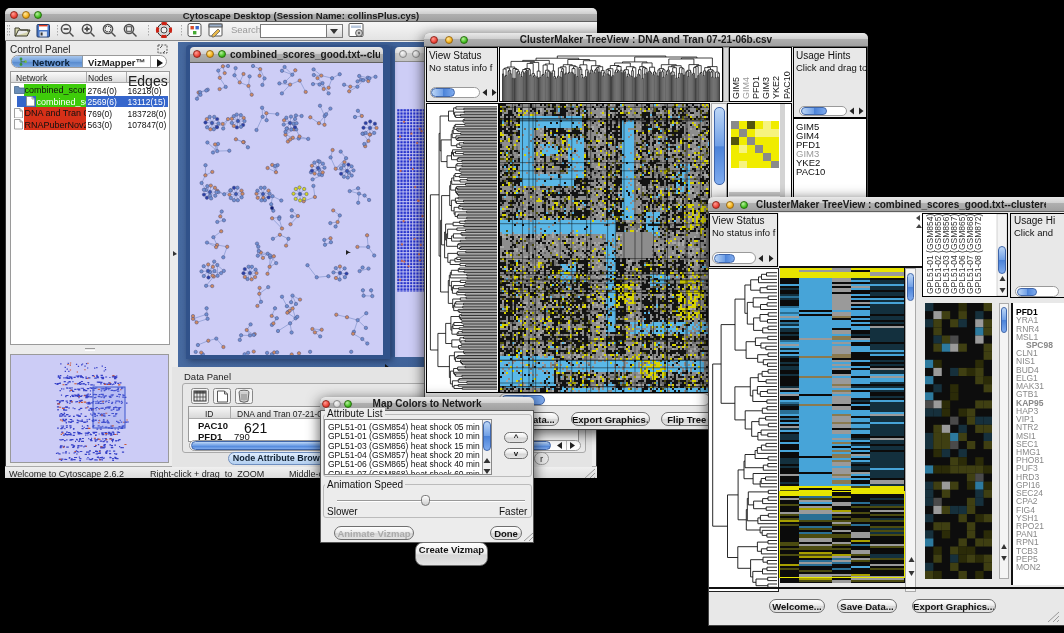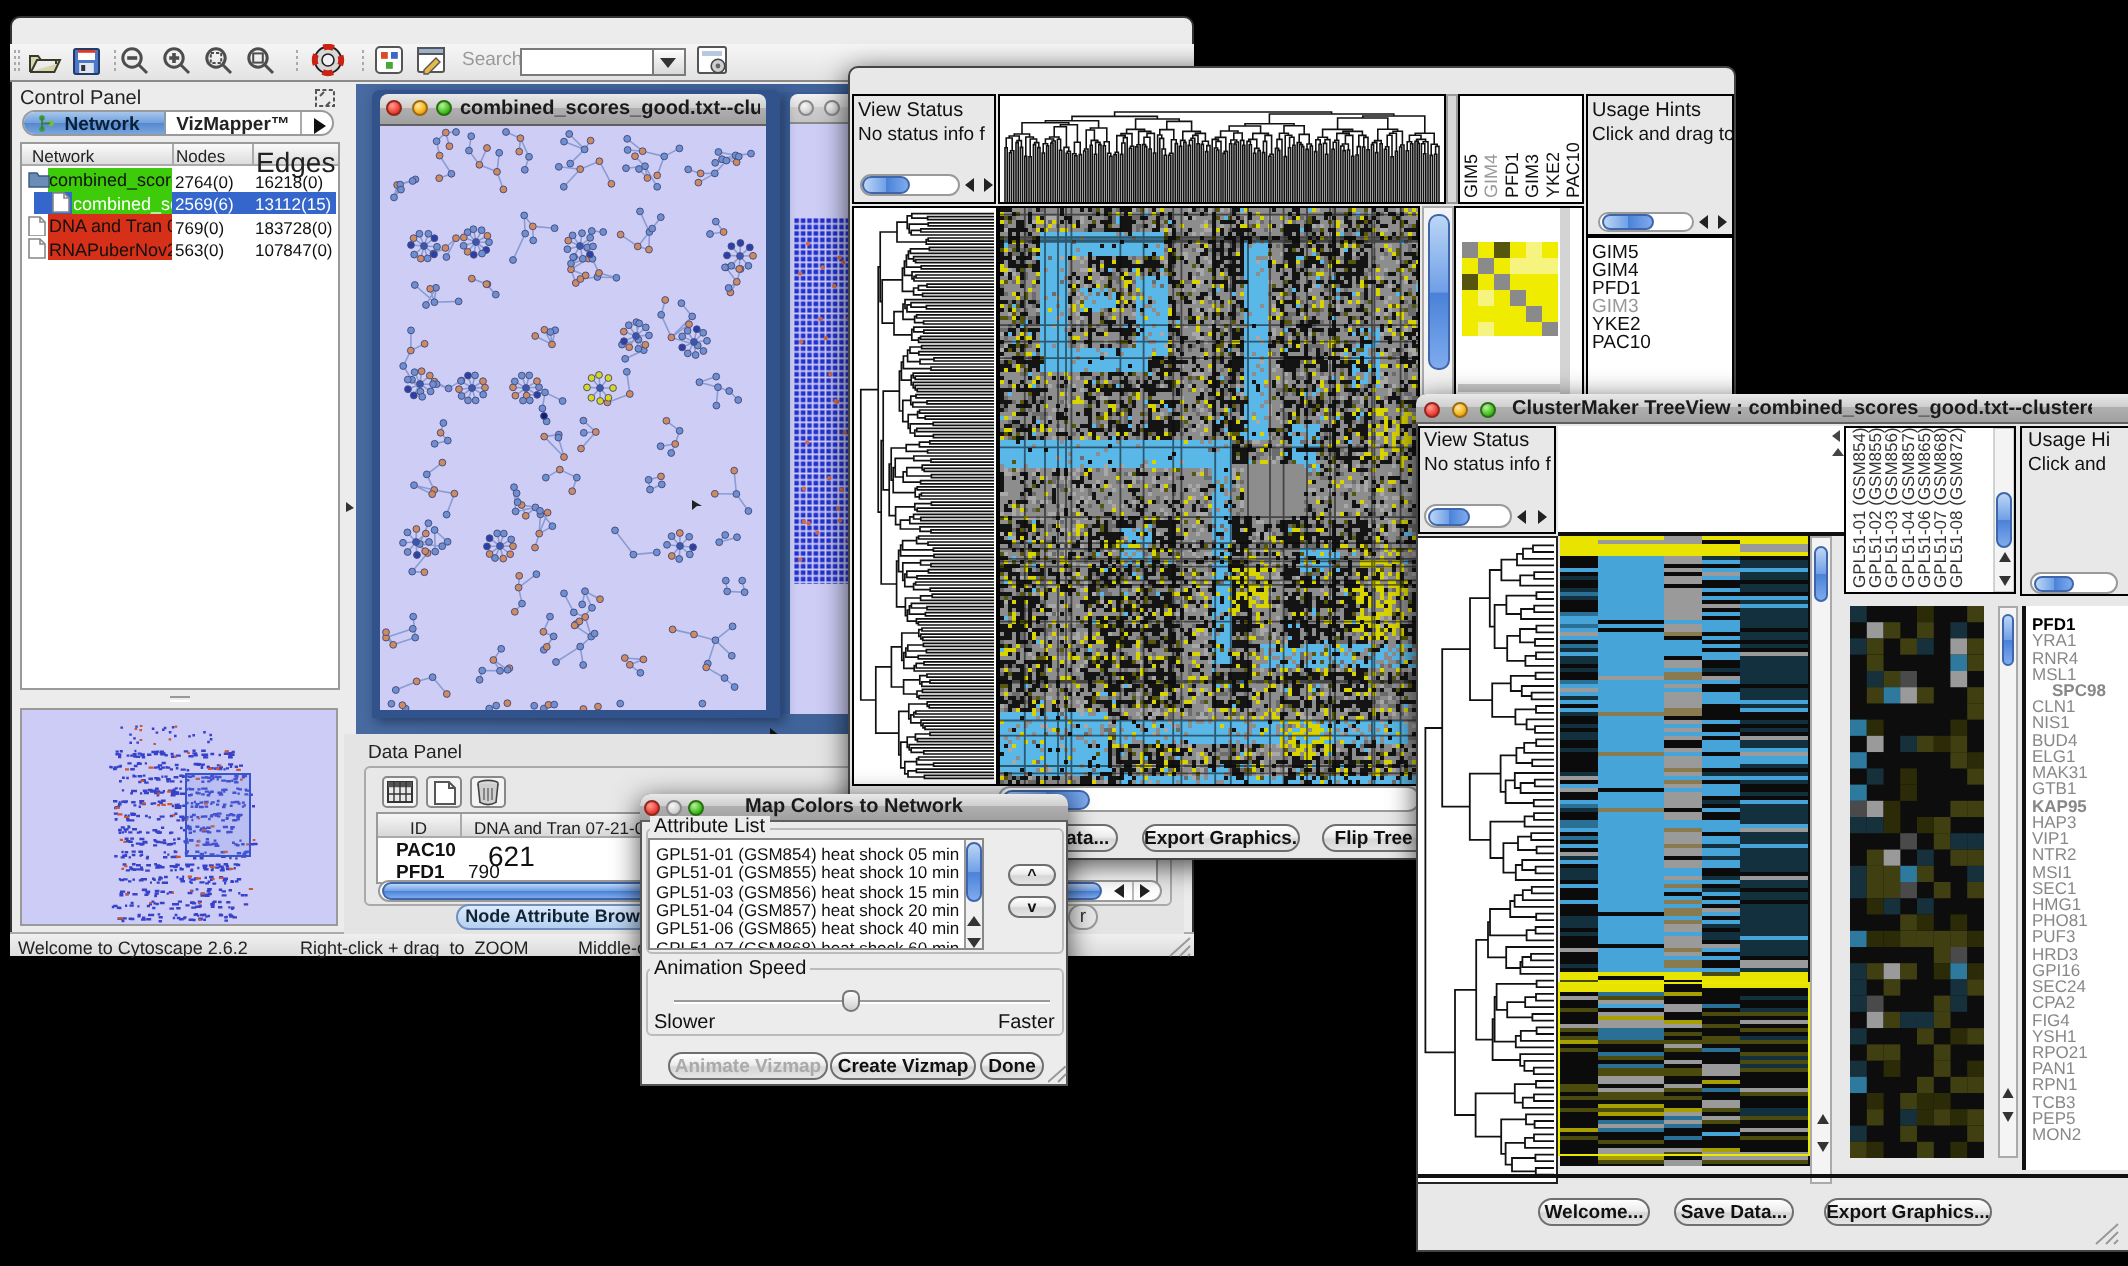--- a/index.html
+++ b/index.html
@@ -12,20 +12,26 @@
 .grn{background:radial-gradient(circle at 35% 30%,#baf0a0,#44c122 60%,#1e8800);border:0.5px solid #2a7011}
 .offl{background:radial-gradient(circle at 35% 30%,#f8f8f8,#d4d4d4 60%,#aaa);border:0.5px solid #888}
 .pill{background:linear-gradient(#fff,#ececec 45%,#d6d6d6 55%,#e4e4e4);border:1px solid #6f6f6f;border-radius:8px;font-weight:bold;font-size:9.5px;color:#111;text-align:center;white-space:nowrap;overflow:hidden}
 .panel{border:1px solid #000;background:#e8e8e8}
 .wpanel{border:1px solid #000;background:#fff}
 .sctrack{background:#fff;border:1px solid #9a9a9a;border-radius:6px}
 .scthumb{background:linear-gradient(#bcd6f6,#6f9fe6 50%,#4a82d8 51%,#7fabee);border:1px solid #3f66ab;border-radius:5px}
 .vthumb{background:linear-gradient(90deg,#bcd6f6,#6f9fe6 50%,#4a82d8 51%,#7fabee);border:1px solid #3f66ab;border-radius:5px}
 </style></head><body>
 <div class="a" style="left:5px;top:8px;width:592px;height:470px;background:#ececec;border:1px solid #333;border-radius:5px 5px 0 0">
+<div class="a tb" style="left:-1px;top:-1px;width:592px;height:14px;border-radius:5px 5px 0 0">
+<div class="ttl" style="margin-top:1.5px;font-size:9.5px">Cytoscape Desktop (Session Name: collinsPlus.cys)</div>
+<div class="a light red" style="left:5px;top:3px"></div>
+<div class="a light yel" style="left:17px;top:3px"></div>
+<div class="a light grn" style="left:29px;top:3px"></div>
+</div>
 <div class="a" style="left:-1px;top:13px;width:592px;height:19px;background:linear-gradient(#f6f6f6,#e3e3e3);border-bottom:1px solid #8a8a8a">
 <svg class="a" style="left:0;top:0" width="592" height="18" viewBox="0 0 592 18">
 <g stroke="#aaa" stroke-dasharray="1.5 1.5">
           <path d="M2.5 3v12M4.5 3v12M52.5 3v12M143.5 3v12M176.5 3v12" fill="none"></path>
         </g>
 <g transform="translate(9,2)">
           <path d="M1 12 V4 h4 l1.5 2 H14 v2 M1 12 h12.2 l2.8 -6 H4.5 l-3 6z" fill="#d6d6ae" stroke="#3a3a2a" stroke-width="1"></path>
         </g>
 <g transform="translate(32,1.5)">
           <rect x="0" y="1" width="12.5" height="12.5" rx="1" fill="#4b79c8" stroke="#223a66"></rect>
@@ -928,20 +934,26 @@
         </svg>
 </div>
 <div class="a" style="left:56px;top:85px;width:110px;height:13px;background:linear-gradient(#dcebfd,#b4d0f0);border:1px solid #6f8fc0;border-radius:7px;font-size:9px;font-weight:bold;color:#123;text-align:center;white-space:nowrap;overflow:hidden">Node Attribute Browser</div>
 <div class="a" style="left:362px;top:85px;width:15px;height:13px;background:#e8e8e8;border:1px solid #999;border-radius:7px;font-size:9.5px;color:#333;text-align:center">r</div>
 </div>
 <svg class="a" style="left:578px;top:459px" width="12" height="11">
       <path d="M11 1L1 10M11 5L6 10M11 9l-1 1" stroke="#999" fill="none"></path>
     </svg>
 </div>
 <div class="a" style="left:424px;top:33px;width:444px;height:397px;background:#e8e8e8;border:1px solid #444;border-radius:5px 5px 0 0;box-shadow:0 3px 14px rgba(0,0,0,0.7)">
+<div class="a tb" style="left:-1px;top:-1px;width:444px;height:14px;border-radius:5px 5px 0 0">
+<div class="ttl" style="margin-top:1px">ClusterMaker TreeView : DNA and Tran 07-21-06b.csv</div>
+<div class="a light red" style="left:5.5px;top:3px"></div>
+      <div class="a light yel" style="left:20.5px;top:3px"></div>
+      <div class="a light grn" style="left:35.5px;top:3px"></div>
+</div>
 <div class="a panel" style="left:1px;top:13px;width:72px;height:55px;overflow:hidden">
 <div style="font-size:10px;color:#111;margin:2px 0 0 2px">View Status</div>
 <div style="font-size:9.5px;color:#111;margin:1px 0 0 2px;white-space:nowrap">No status info f</div>
 <div class="a sctrack" style="left:3px;top:39px;width:50px;height:11px"></div>
       <div class="a vthumb" style="left:4px;top:40px;width:24px;height:9px"></div>
 <svg class="a" style="left:54px;top:40px" width="17" height="10">
         <path d="M6 1l-4.5 3.5L6 8z" fill="#222"></path>
         <path d="M11 1l4.5 3.5L11 8z" fill="#222"></path>
       </svg>
 </div>
@@ -1314,17 +1326,17 @@
     </div>
     <div class="a pill" style="left:183px;top:34px;width:24px;height:11px;font-size:8px">^</div>
     <div class="a pill" style="left:183px;top:50px;width:24px;height:11px;font-size:8px">v</div>
     <div class="a" style="left:2px;top:86px;width:209px;height:34px;border:1px solid #bbb;border-radius:3px"></div>
     <span class="a" style="left:4px;top:81px;font-size:10px;color:#111;background:#ececec;padding:0 2px">Animation Speed</span>
     <div class="a" style="left:16px;top:102px;width:188px;height:2px;background:#999;border-bottom:1px solid #fff"></div>
     <div class="a" style="left:100px;top:97px;width:9px;height:11px;background:linear-gradient(#fdfdfd,#cfcfcf);border:1px solid #777;border-radius:4px 4px 5px 5px"></div>
     <span class="a" style="left:6px;top:108px;font-size:10px;color:#111">Slower</span>
     <span class="a" style="left:178px;top:108px;font-size:10px;color:#111">Faster</span>
     <div class="a pill" style="left:13px;top:128px;width:80px;height:14px;color:#aaa;padding-top:1px">Animate Vizmap</div>
-    <div class="a pill" style="left:94px;top:128px;width:73px;height:14px;padding-top:1px">Create Vizmap</div>
+    <div class="a pill" style="left:94px;top:144px;width:73px;height:24px;padding-top:1px">Create Vizmap</div>
     <div class="a pill" style="left:169px;top:128px;width:32px;height:14px;padding-top:1px">Done</div>
     <svg class="a" style="left:203px;top:135px" width="10" height="9">
       <path d="M9 0L0 8M9 4L5 8" stroke="#999" fill="none"></path>
     </svg>
   </div>
 </body></html>

